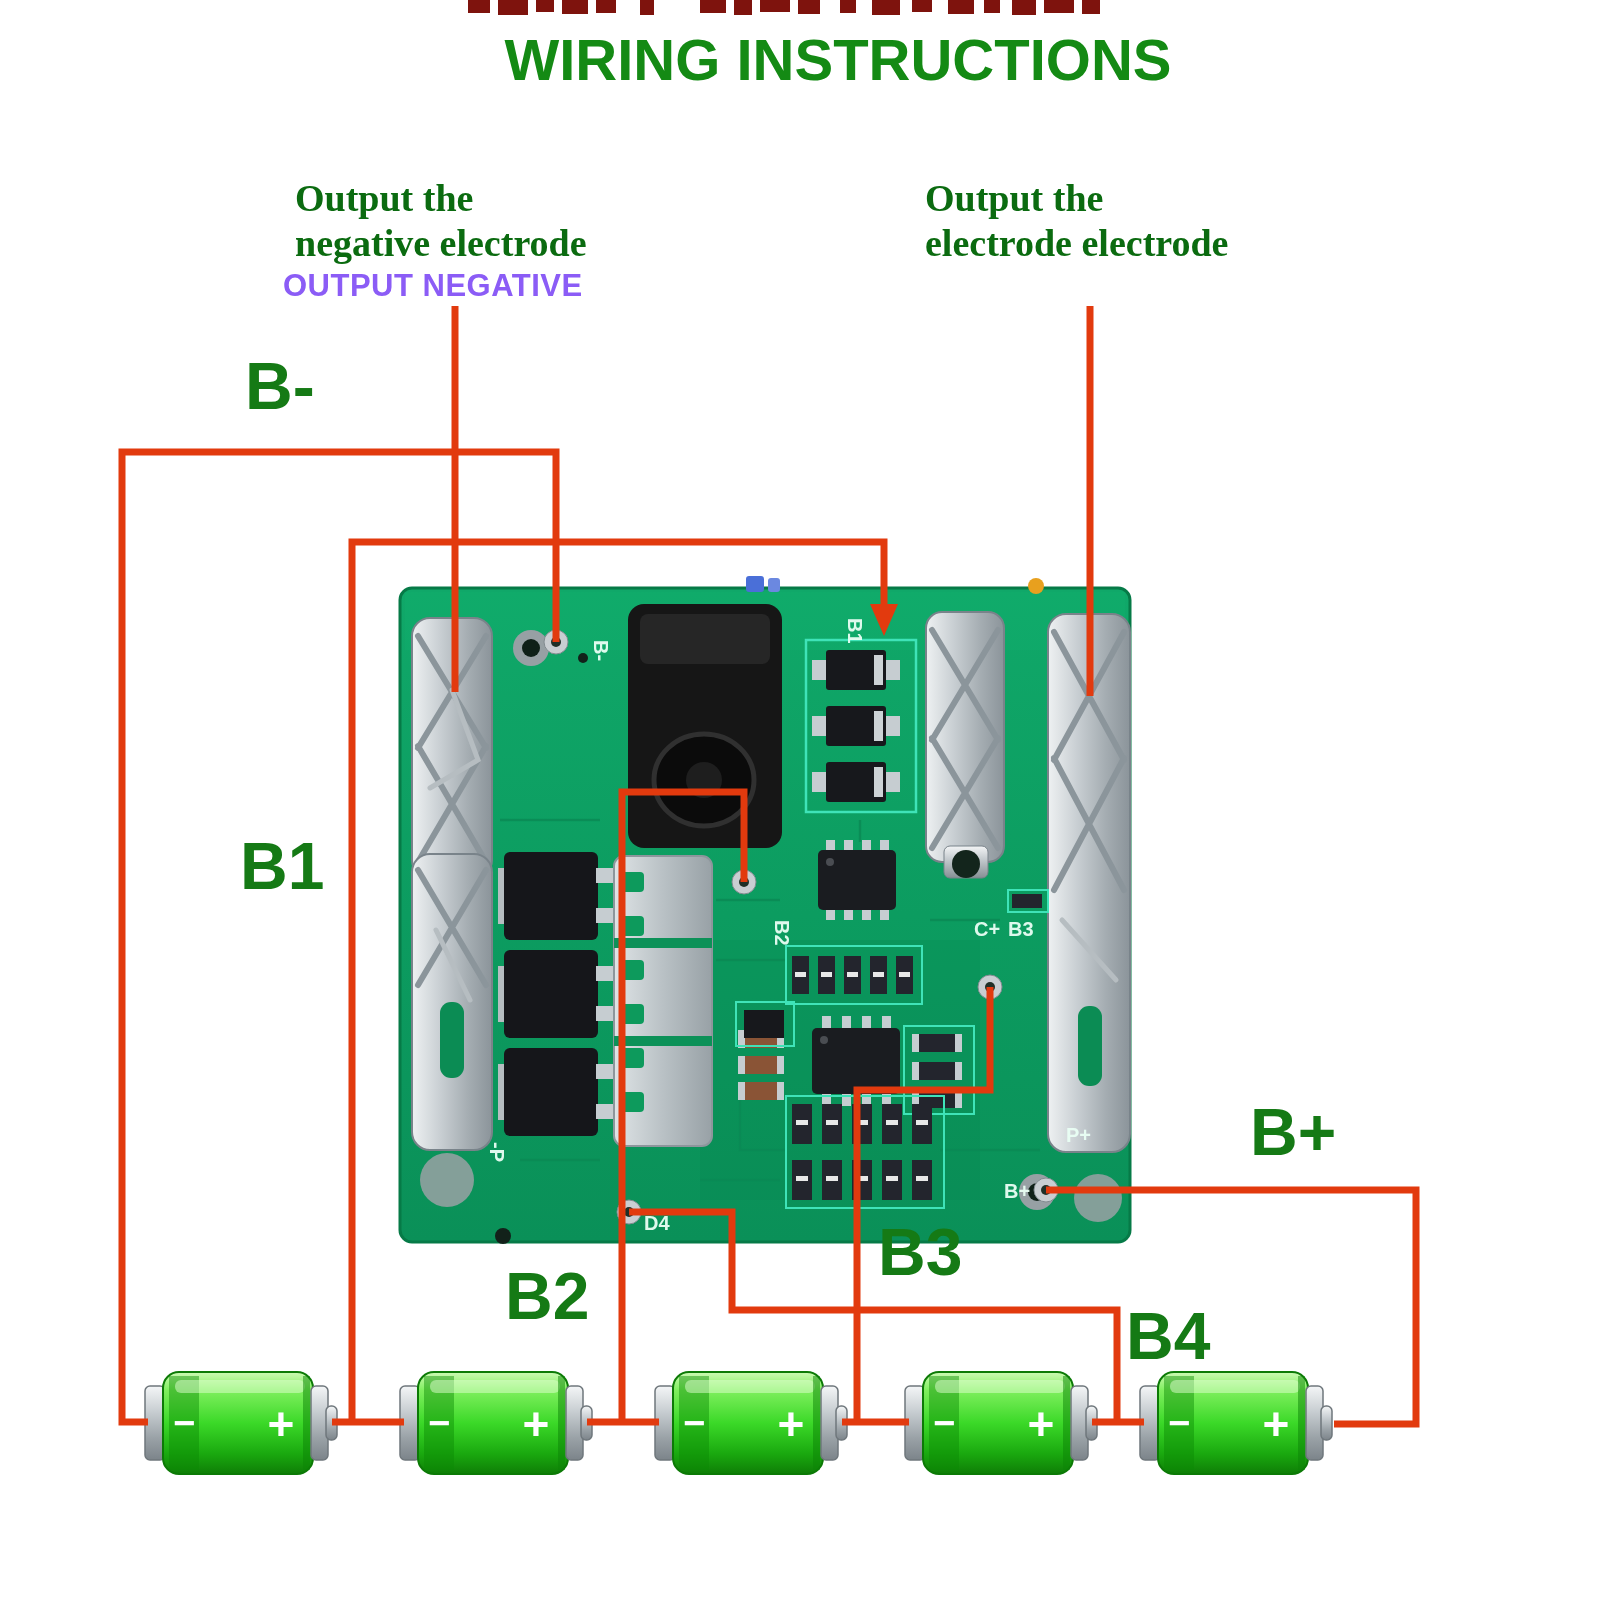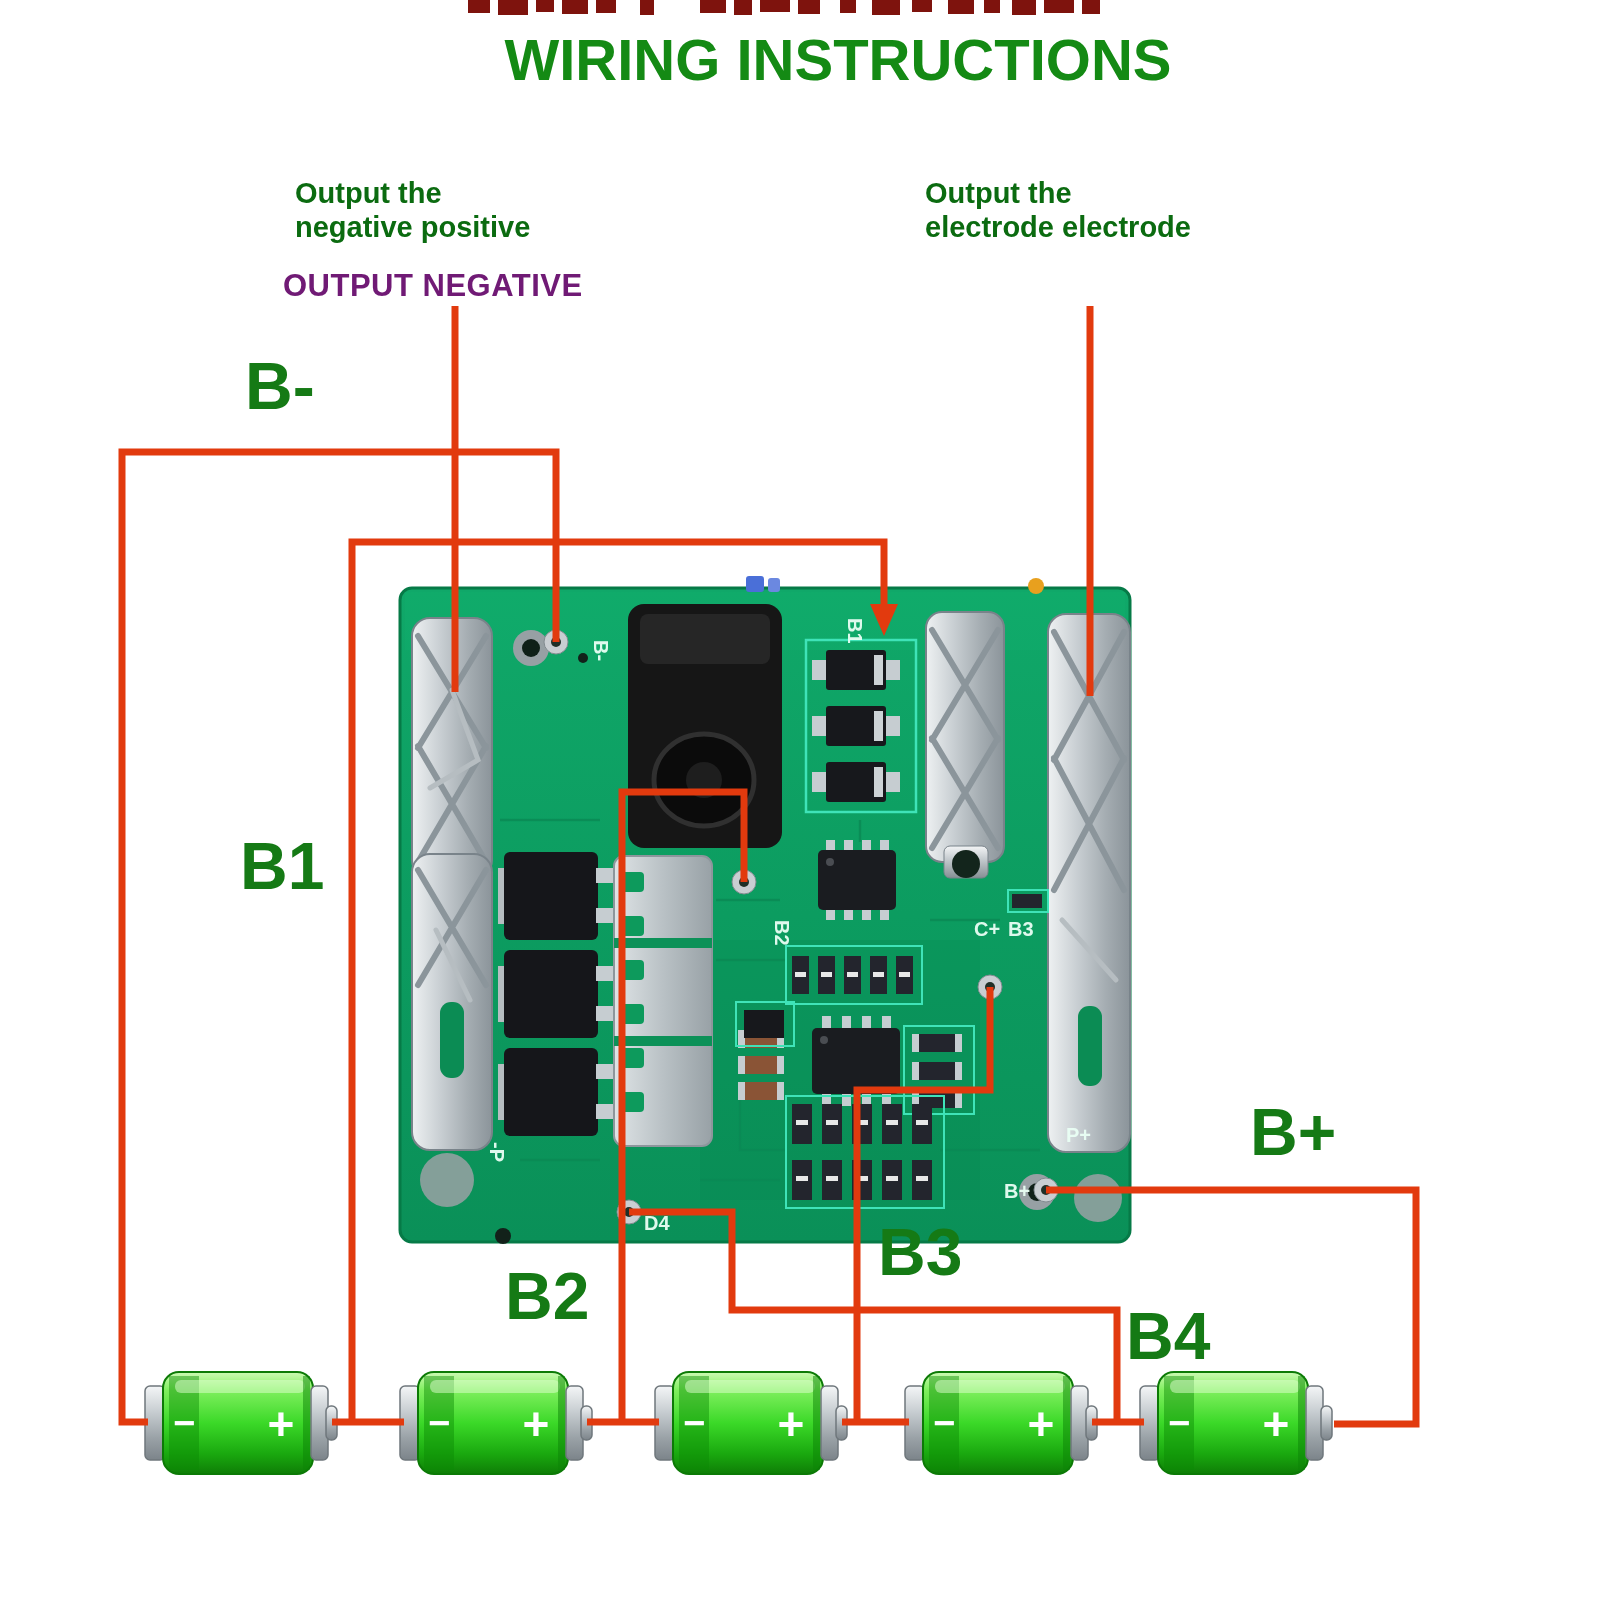--- a/index.html
+++ b/index.html
@@ -1,22 +1,22 @@
 <!DOCTYPE html>
 <html><head>
 <meta charset="utf-8">
 <style>
   html,body{margin:0;padding:0;background:#ffffff;}
   body{width:1600px;height:1600px;overflow:hidden;}
   .stage{position:relative;width:1600px;height:1600px;background:#ffffff;font-family:"Liberation Sans",sans-serif;}
   .stage svg{position:absolute;left:0;top:0;}
   .txt{position:absolute;font-weight:bold;white-space:nowrap;}
   .title{left:0;top:26px;width:100%;text-align:center;font-size:58px;color:#148a14;letter-spacing:0;padding-left:38px;}
-  .ann-desc{font-size:29px;line-height:1.18;color:#0b6b10;}
-  .ann-caps{font-size:31px;color:#701a75;letter-spacing:.5px;}
+  .ann-desc{font-size:38px;line-height:1.18;color:#0b6b10;font-family:Liberation Serif, serif;}
+  .ann-caps{font-size:31px;color:#8b5cf6;letter-spacing:.5px;}
   .wire-label{font-size:66px;color:#157a15;}
   .silk{font-family:"Liberation Sans",sans-serif;font-weight:bold;fill:#eafff5;opacity:.95;}
 </style>
 </head>
 <body>
 
 <div class="stage">
 
 <svg width="1600" height="1600" viewBox="0 0 1600 1600">
   <defs>
@@ -393,21 +393,21 @@
     <path d="M1046 1190 H1416 V1424 H1334"></path>
     <path d="M332 1422 H404 M587 1422 H659 M842 1422 H909 M1092 1422 H1144"></path>
   </g>
   <polygon points="870,604 898,604 884,636" fill="#e23a0e"></polygon>
 </svg>
 
 <div class="txt title">WIRING INSTRUCTIONS</div>
 
 <div class="txt ann-desc" style="left:295px;top:176px">
   <span>Output the</span><br>
-  <span>negative positive</span>
+  <span>negative electrode</span>
 </div>
 <div class="txt ann-caps" style="left:283px;top:268px">OUTPUT NEGATIVE</div>
 
 <div class="txt ann-desc" style="left:925px;top:176px">
   <span>Output the</span><br>
   <span>electrode electrode</span>
 </div>
 
 <div class="txt wire-label" style="left:245px;top:348px">B-</div>
 <div class="txt wire-label" style="left:240px;top:828px">B1</div>

